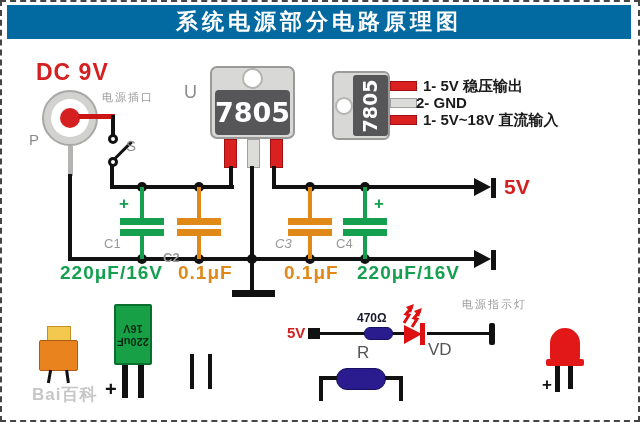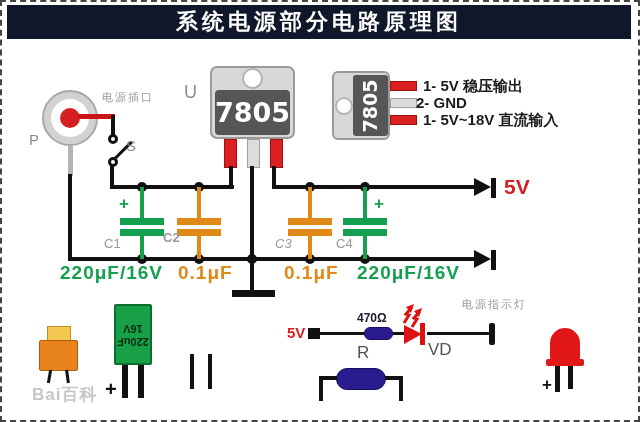--- a/index.html
+++ b/index.html
@@ -1,20 +1,20 @@
 <!DOCTYPE html>
 <html><head>
 <meta charset="utf-8">
 <style>
   html,body{margin:0;padding:0;background:#fff;}
   .stage{position:relative;width:640px;height:422px;background:#fff;
          border:2px dashed #444;box-sizing:border-box;overflow:hidden;
          font-family:"Liberation Sans",sans-serif;}
   .abs{position:absolute;}
-  .banner{left:5px;top:3px;width:624px;height:34px;background:#0f172a;
+  .banner{left:5px;top:3px;width:624px;height:34px;background:#0369a1;
           display:flex;align-items:center;justify-content:center;}
   .banner span{color:#fff;font-size:22px;font-weight:bold;letter-spacing:4px;}
   .wire{background:#111;}
   .dot{width:10px;height:10px;border-radius:50%;background:#111;}
   .term{width:10px;height:10px;border-radius:50%;background:#fff;border:3px solid #111;box-sizing:border-box;}
   .graytxt{color:#8c8c8c;}
   .plate{height:7px;}
   .green{background:#15a050;}
   .orange{background:#e08818;}
   .greentxt{color:#15a050;}
@@ -38,20 +38,21 @@
 </style>
 </head>
 <body>
 
 <div class="stage">
 
   <div class="abs banner">
     <span>系统电源部分电路原理图</span>
   </div>
 
+  <div class="abs redtxt" style="left:34px;top:57px;font-size:23px;font-weight:bold;letter-spacing:1px;">DC 9V</div>
 
   <div class="abs" style="left:40px;top:88px;width:56px;height:56px;border-radius:50%;background:#d2d2d0;border:2px solid #a8a8a6;box-sizing:border-box;"></div>
   <div class="abs" style="left:49px;top:97px;width:38px;height:38px;border-radius:50%;background:#fff;"></div>
   <div class="abs" style="left:58px;top:106px;width:20px;height:20px;border-radius:50%;background:#d42020;"></div>
   <div class="abs graytxt" style="left:100px;top:88px;font-size:11px;letter-spacing:2px;color:#9a9a9a;">电源插口</div>
   <div class="abs graytxt" style="left:27px;top:129px;font-size:15px;">P</div>
 
   <div class="abs" style="left:76px;top:112px;width:37px;height:5px;background:#cc1515;"></div>
   <div class="abs wire" style="left:109px;top:113px;width:4px;height:21px;"></div>
 
@@ -114,21 +115,21 @@
   <div class="abs green" style="left:138px;top:229px;width:4px;height:28px;"></div>
   <div class="abs plate green" style="left:118px;top:216px;width:44px;"></div>
   <div class="abs plate green" style="left:118px;top:227px;width:44px;"></div>
   <div class="abs plus greentxt" style="left:117px;top:192px;">+</div>
   <div class="abs cap-label" style="left:102px;top:234px;">C1</div>
 
   <div class="abs orange" style="left:195px;top:185px;width:4px;height:33px;"></div>
   <div class="abs orange" style="left:195px;top:229px;width:4px;height:28px;"></div>
   <div class="abs plate orange" style="left:175px;top:216px;width:44px;"></div>
   <div class="abs plate orange" style="left:175px;top:227px;width:44px;"></div>
-  <div class="abs cap-label" style="left:161px;top:228px;font-weight:bold;">C2</div>
+  <div class="abs cap-label" style="left:161px;top:248px;font-weight:bold;">C2</div>
 
   <div class="abs orange" style="left:306px;top:185px;width:4px;height:33px;"></div>
   <div class="abs orange" style="left:306px;top:229px;width:4px;height:28px;"></div>
   <div class="abs plate orange" style="left:286px;top:216px;width:44px;"></div>
   <div class="abs plate orange" style="left:286px;top:227px;width:44px;"></div>
   <div class="abs cap-label" style="left:273px;top:234px;font-style:italic;">C3</div>
 
   <div class="abs green" style="left:361px;top:185px;width:4px;height:33px;"></div>
   <div class="abs green" style="left:361px;top:229px;width:4px;height:28px;"></div>
   <div class="abs plate green" style="left:341px;top:216px;width:44px;"></div>

